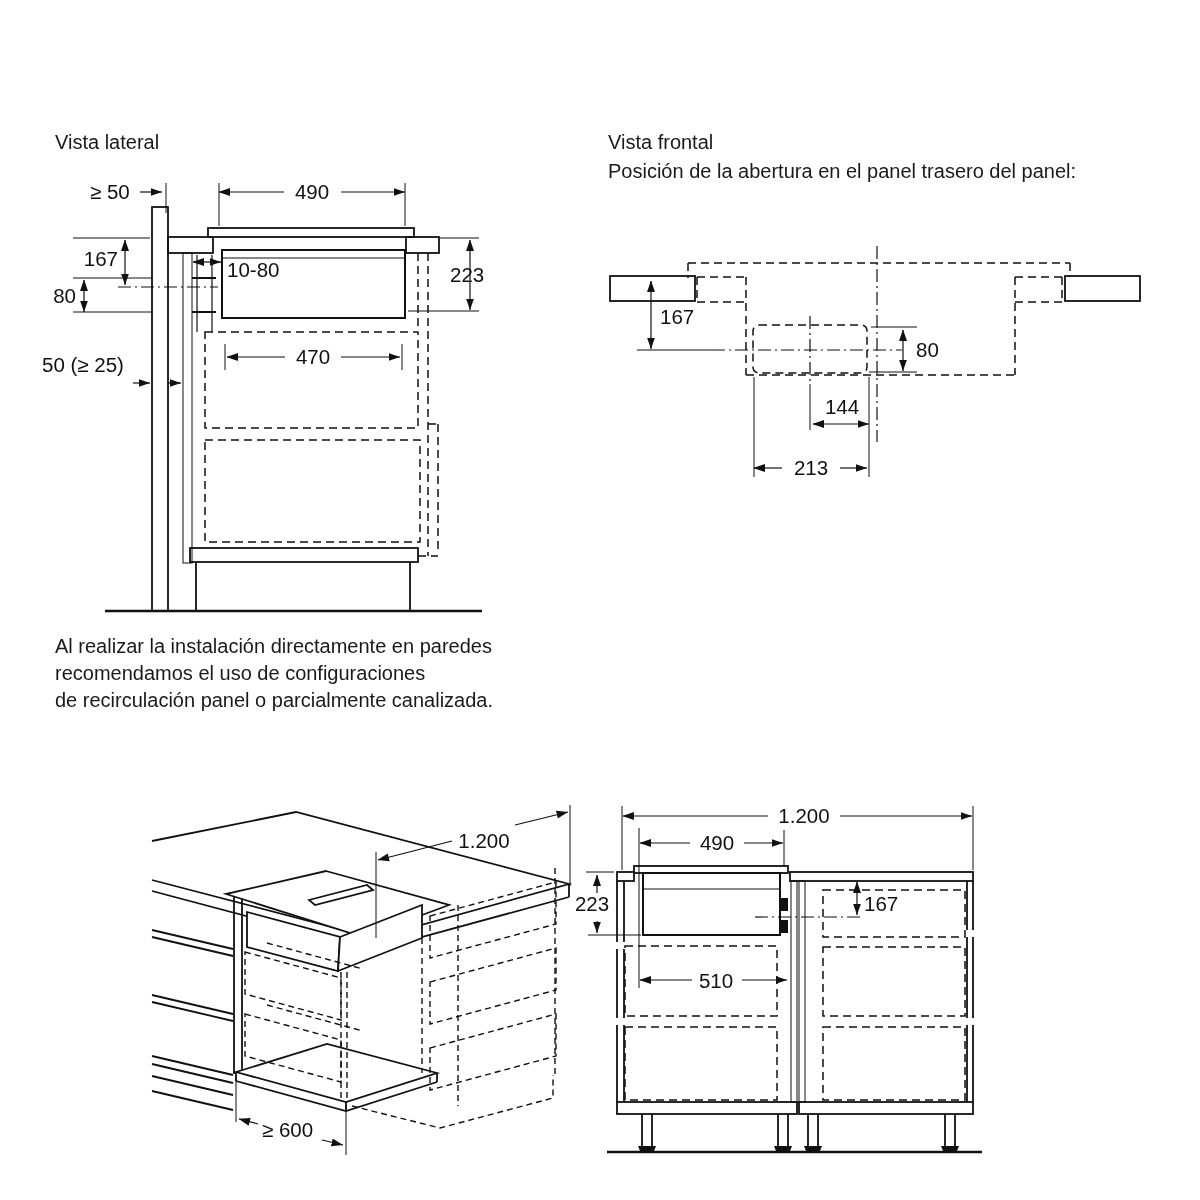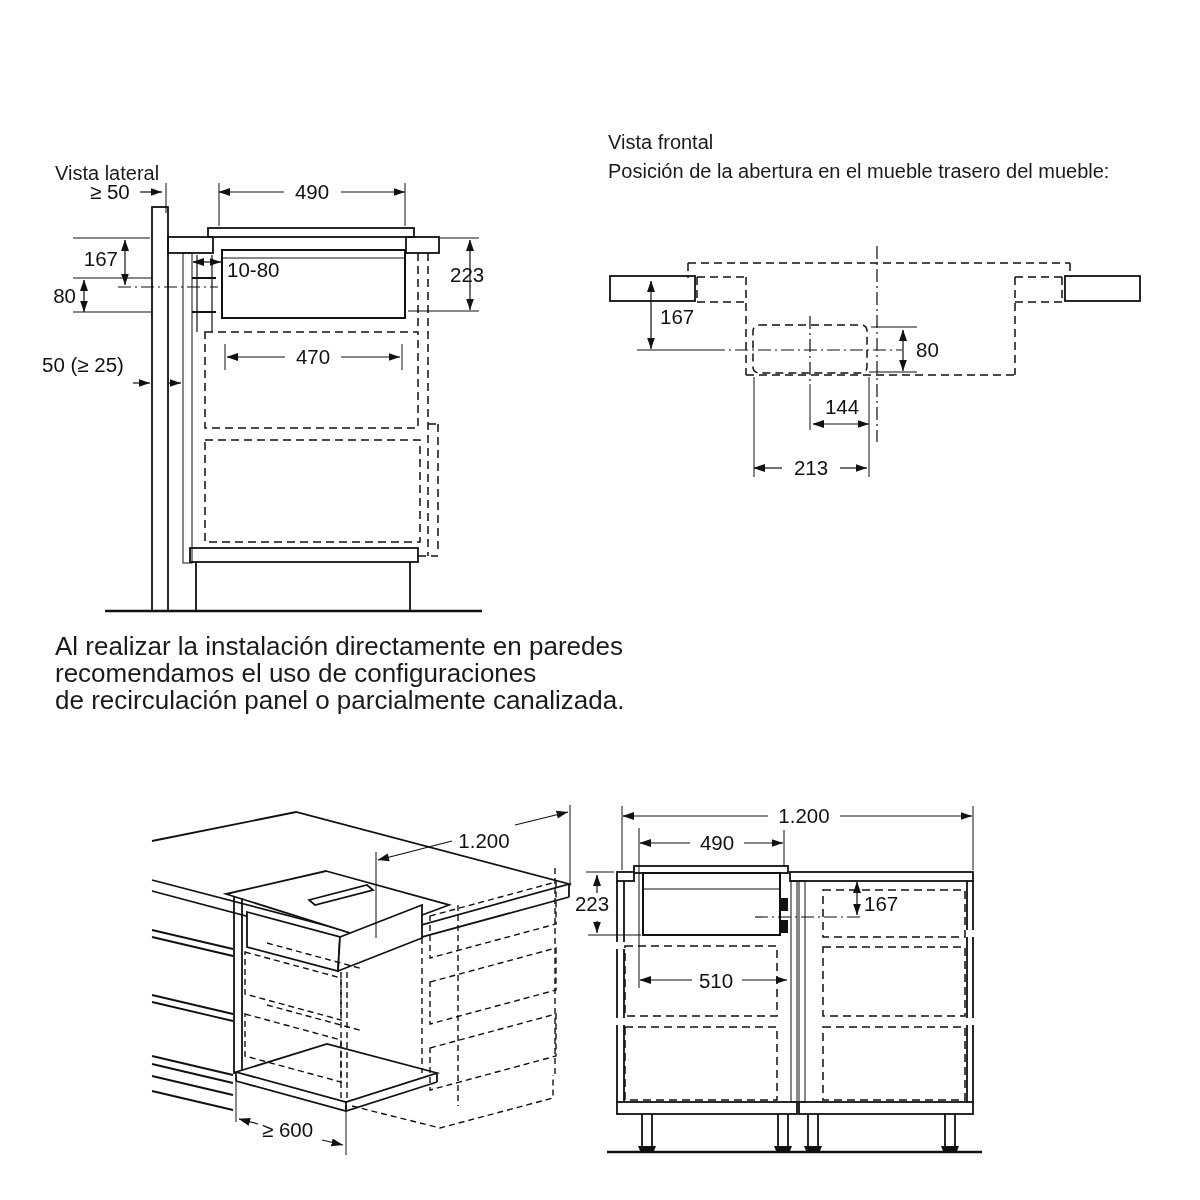--- a/index.html
+++ b/index.html
@@ -1,41 +1,41 @@
 <!DOCTYPE html>
 <html><head>
 <meta charset="utf-8">
 <style>
   html,body{margin:0;padding:0;background:#fff;}
   .page{position:relative;width:1200px;height:1200px;background:#fff;overflow:hidden;
         font-family:"Liberation Sans",sans-serif;color:#1a1a1a;}
   .title{position:absolute;left:55px;top:40px;font-size:31px;font-weight:bold;color:#000;
          letter-spacing:-0.3px;}
   .seclbl{position:absolute;font-size:20px;color:#1a1a1a;}
-  .note{position:absolute;left:55px;top:633px;font-size:26px;line-height:27px;color:#1a1a1a;}
+  .note{position:absolute;left:55px;top:633px;font-size:20px;line-height:27px;color:#1a1a1a;}
   svg{position:absolute;overflow:visible;}
   svg text{font-family:"Liberation Sans",sans-serif;font-size:20.5px;fill:#111;}
   .ln{stroke:#111;stroke-width:1.8;fill:none;}
   .ln2{stroke:#111;stroke-width:2;fill:none;}
   .thin{stroke:#111;stroke-width:1;fill:none;}
   .dim{stroke:#111;stroke-width:1.2;fill:none;}
   .da{stroke:#111;stroke-width:1.5;fill:none;stroke-dasharray:8 5;}
   .di{stroke:#111;stroke-width:1.4;fill:none;stroke-dasharray:6 4;}
   .dd{stroke:#111;stroke-width:1.2;fill:none;stroke-dasharray:13 4 2 4;}
   .floor{stroke:#111;stroke-width:2.6;fill:none;}
 </style>
 </head>
 <body>
 
 <div class="page">
 
 
-  <div class="seclbl" style="left:55px;top:131px;margin-top:31px;">Vista lateral</div>
+  <div class="seclbl" style="left:55px;top:131px;">Vista lateral</div>
   <div class="seclbl" style="left:608px;top:131px;">Vista frontal</div>
-  <div class="seclbl" style="left:608px;top:160px;">Posición de la abertura en el mueble trasero del mueble:</div>
+  <div class="seclbl" style="left:608px;top:160px;">Posición de la abertura en el panel trasero del panel:</div>
 
   <svg style="left:40px;top:155px;" width="470" height="470" viewBox="40 155 470 470">
     <defs>
       <marker id="s-ae" markerWidth="12" markerHeight="9" refX="11.5" refY="4.5" orient="auto" markerUnits="userSpaceOnUse">
         <path d="M0,0.5 L11.5,4.5 L0,8.5 Z" fill="#111"></path>
         </marker>
       <marker id="s-as" markerWidth="12" markerHeight="9" refX="0.5" refY="4.5" orient="auto" markerUnits="userSpaceOnUse">
         <path d="M11.5,0.5 L0,4.5 L11.5,8.5 Z" fill="#111"></path>
         </marker>
       <pattern id="s-hb" width="8" height="8" patternUnits="userSpaceOnUse" patternTransform="rotate(-45)">

